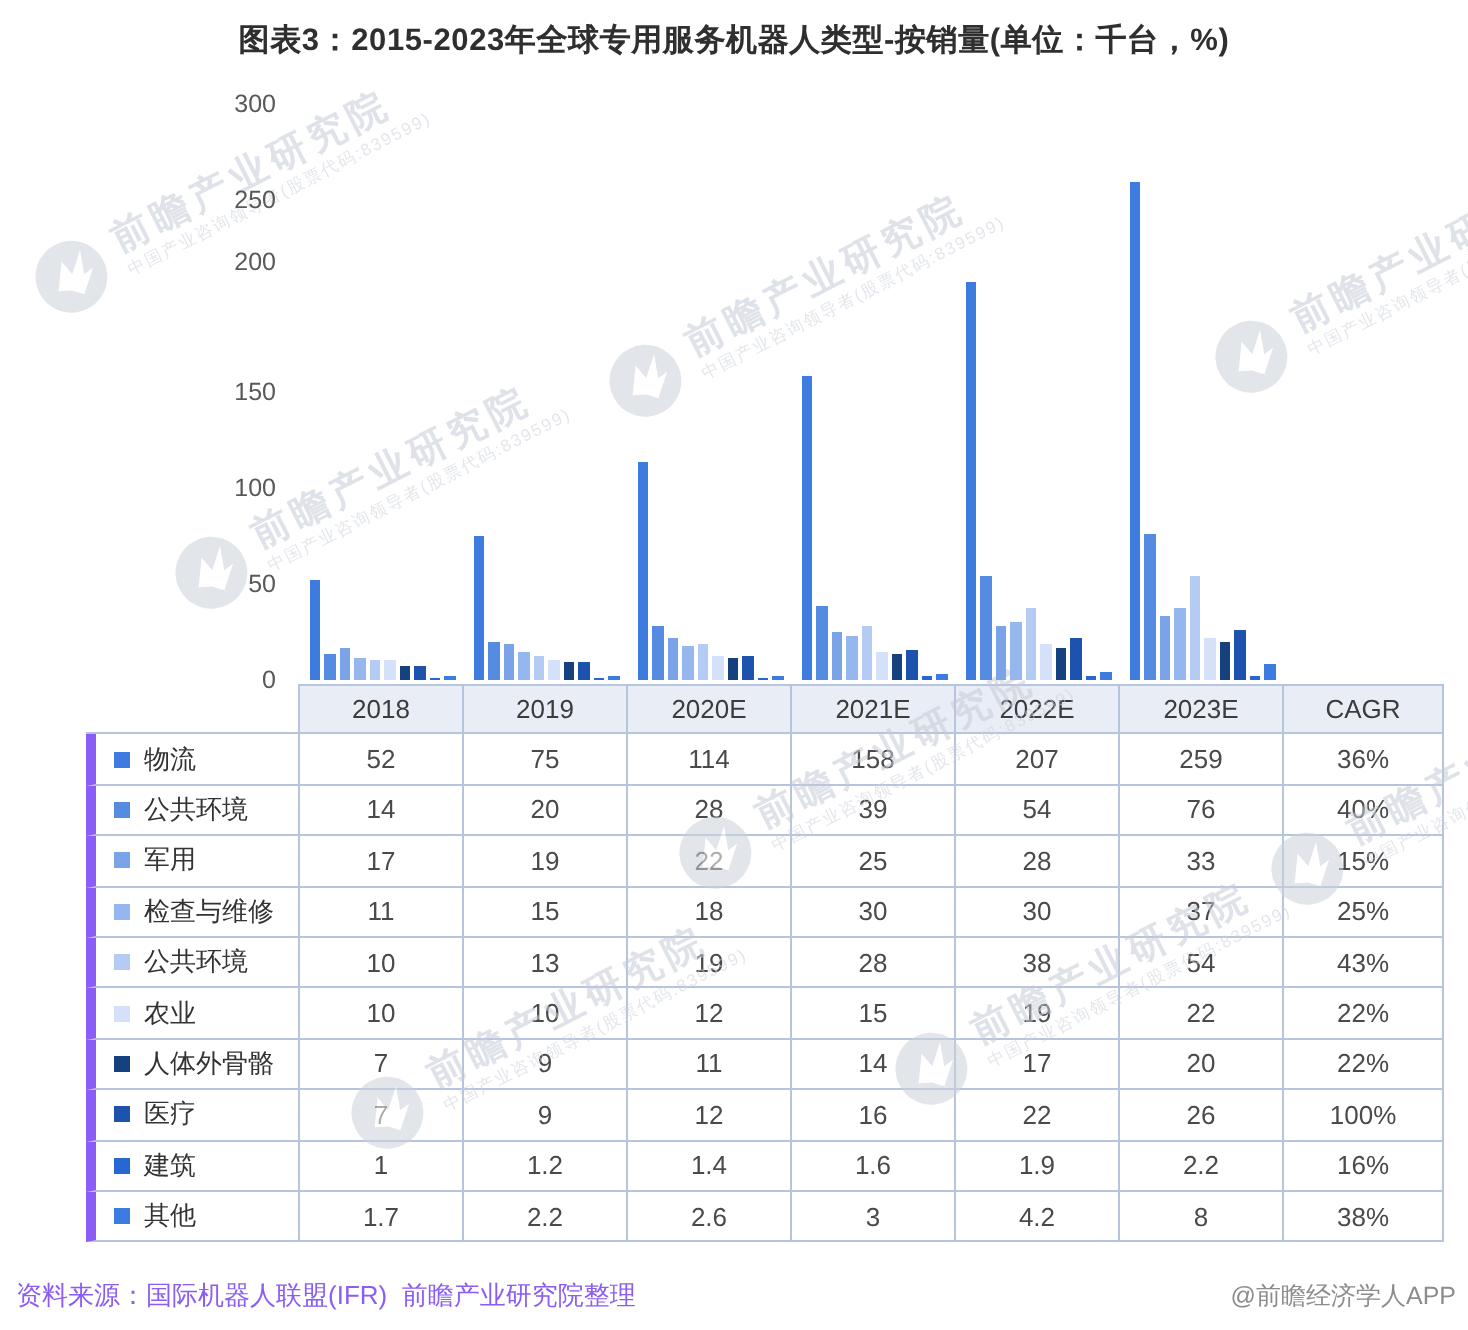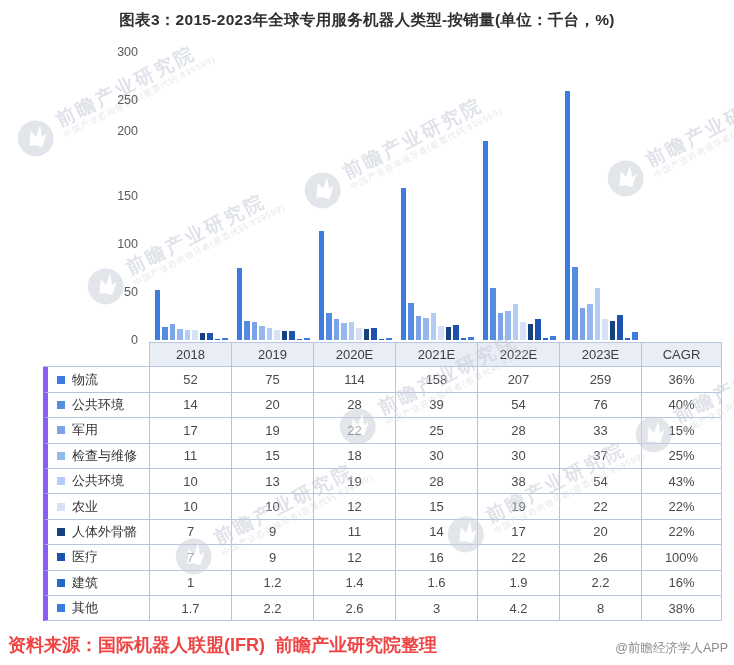--- a/index.html
+++ b/index.html
@@ -38,22 +38,22 @@
     height:25.4px; display:flex; align-items:center; justify-content:center;
     background:transparent;
   }
   .cell.first-col { border-left:5px solid #8b5cf6; justify-content:flex-start; padding-left:9px; gap:7px; }
   .cell.head { border-top:1px solid #b7c4de; background:#e9edf5; color:#3c3c3c; }
   .cell.ghost { border-top:none; border-left:none; border-right:1px solid #b7c4de; background:transparent; }
   .legend-square { width:8px; height:8px; flex:0 0 auto; }
   .row-label { color:#333; }
   
   .footer-source {
-    position:absolute; left:8px; bottom:8px; font-size:18px; color:#ef4444;
-    white-space:pre; z-index:3;font-weight:bold;
+    position:absolute; left:8px; bottom:8px; font-size:13px; color:#8b5cf6;
+    white-space:pre; z-index:3;
   }
   .footer-credit {
     position:absolute; right:6px; bottom:8px; font-size:12.5px; color:#8c8c8c; z-index:3;
   }
   
   .wm-layer { position:absolute; inset:0; z-index:2; pointer-events:none; }
   .wm {
     position:absolute; display:flex; align-items:center; gap:9px;
     transform:rotate(-27deg); opacity:0.55;
   }

